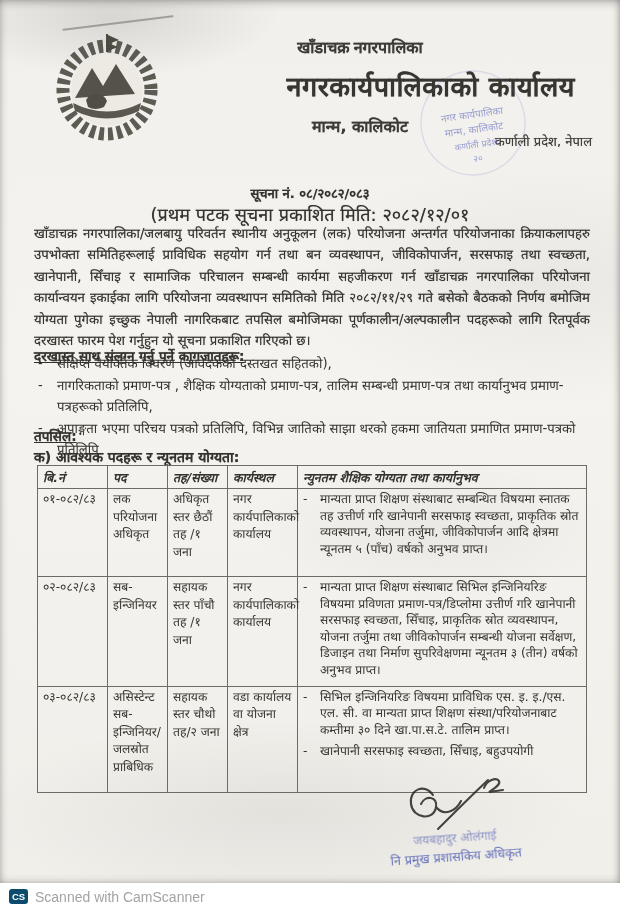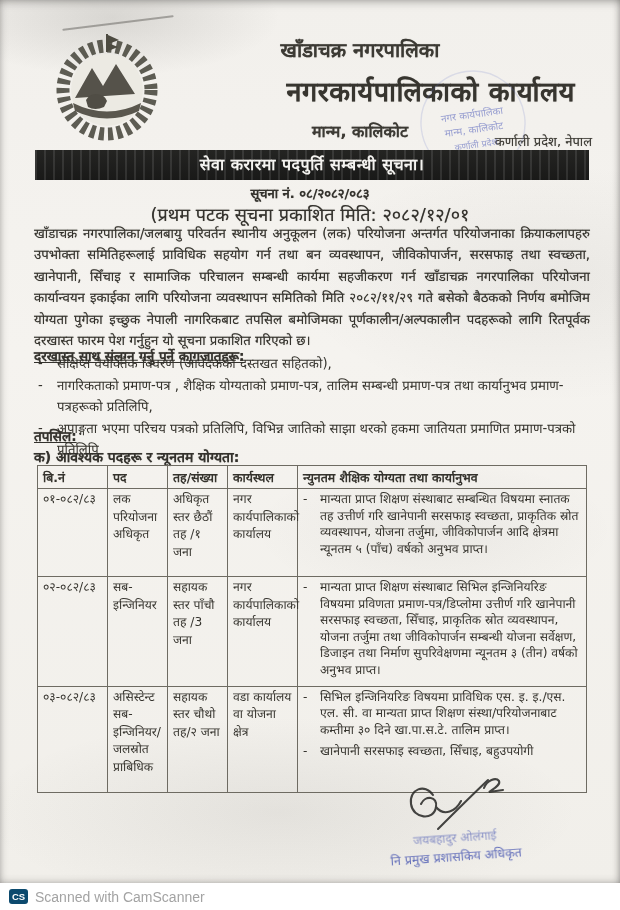--- a/index.html
+++ b/index.html
@@ -18,21 +18,21 @@
       radial-gradient(ellipse 300px 120px at 70% 60%, rgba(60,58,54,.05), transparent 60%),
       linear-gradient(180deg,#f2f0ec 0%,#f5f3ef 40%,#f1efea 100%);
     box-shadow:inset 0 6px 8px -4px rgba(50,48,45,.35), inset -6px 0 9px -6px rgba(50,48,45,.4), inset 6px 0 9px -6px rgba(50,48,45,.25), inset 0 -5px 8px -5px rgba(50,48,45,.3);
   }
   .crease-line{position:absolute;left:62px;top:22px;width:112px;height:2px;background:rgba(85,82,77,.45);transform:rotate(-7deg);border-radius:2px;}
   .fuzz{text-shadow:0 0 .7px rgba(60,58,52,.55);}
 
   .logo{position:absolute;left:50px;top:30px;width:114px;height:114px;}
 
   .head-center{position:absolute;left:145px;top:36px;width:430px;text-align:center;}
-  .org-top{font-size:20px;font-weight:600;color:#3c3a34;}
+  .org-top{font-size:16px;font-weight:600;color:#3c3a34;font-family:Liberation Serif, serif;}
   .org-main{font-size:27px;font-weight:700;margin-top:9px;color:#37352f;letter-spacing:.5px;text-align:right;}
   .org-loc{font-size:16px;font-weight:600;margin-top:11px;color:#3c3a34;}
   .org-region{position:absolute;right:28px;top:132px;font-size:13px;color:#3e3c36;}
 
   .hdr-stamp{position:absolute;left:412px;top:62px;width:122px;height:122px;opacity:.55;transform:rotate(-8deg);pointer-events:none;}
 
   .banner{
     position:absolute;left:35px;top:150px;width:554px;height:30px;
     background:
       repeating-linear-gradient(90deg, rgba(255,255,255,.10) 0 2px, rgba(0,0,0,0) 2px 9px),
@@ -57,21 +57,21 @@
     position:absolute;left:37px;top:465px;width:549px;
     border-collapse:collapse;table-layout:fixed;
     font-size:12.2px;color:#35332d;
   }
   table.posts th, table.posts td{
     border:1px solid #6e6b62;vertical-align:top;text-align:left;
     padding:2px 4px 2px 5px;font-weight:400;
   }
   table.posts th{font-weight:700;font-size:12.4px;padding-top:3px;}
   col.c1{width:70px;} col.c2{width:60px;} col.c3{width:60px;} col.c4{width:70px;} col.c5{width:289px;}
-  tr.hrow{height:22px;} tr.r1{height:88px;} tr.r2{height:102px;} tr.r3{height:106px;}
+  tr.hrow{height:22px;font-style:italic;} tr.r1{height:88px;} tr.r2{height:102px;} tr.r3{height:106px;}
   td.small{line-height:17.5px;}
   .qcell{padding-right:6px;}
   .qitem{display:flex;gap:8px;line-height:16.6px;margin-bottom:5px;}
   .qitem .dash{width:9px;flex:0 0 auto;}
 
   .signature{position:absolute;left:398px;top:775px;width:118px;height:58px;}
   .sig-stamp{
     position:absolute;left:348px;top:829px;width:215px;text-align:center;
     transform:rotate(-4deg);color:#3c4cae;
     filter:blur(.35px);
@@ -116,21 +116,20 @@
   <div class="org-region fuzz">कर्णाली प्रदेश, नेपाल</div>
 
   <svg class="hdr-stamp" viewBox="0 0 122 122">
     <circle cx="61" cy="61" r="52" fill="none" stroke="#5b6ac4" stroke-width="1.4" opacity="0.3"></circle>
     <text x="61" y="56" text-anchor="middle" font-size="10" fill="#4a58b8">नगर कार्यपालिका</text>
     <text x="61" y="71" text-anchor="middle" font-size="10" fill="#4a58b8">मान्म, कालिकोट</text>
     <text x="61" y="86" text-anchor="middle" font-size="9" fill="#4a58b8">कर्णाली प्रदेश</text>
     <text x="61" y="100" text-anchor="middle" font-size="9" fill="#4a58b8">२०</text>
   </svg>
 
-  <div class="banner fuzz">सेवा करारमा पदपुर्ति सम्बन्धी सूचना।</div>
 
   <div class="notice-no fuzz">सूचना नं. ०८/२०८२/०८३</div>
   <div class="published fuzz">(प्रथम पटक सूचना प्रकाशित मिति: २०८२/१२/०१</div>
 
   <div class="body-par fuzz">खाँडाचक्र नगरपालिका/जलबायु परिवर्तन स्थानीय अनुकूलन (लक) परियोजना अन्तर्गत परियोजनाका क्रियाकलापहरु उपभोक्ता समितिहरूलाई प्राविधिक सहयोग गर्न तथा बन व्यवस्थापन, जीविकोपार्जन, सरसफाइ तथा स्वच्छता, खानेपानी, सिँचाइ र सामाजिक परिचालन सम्बन्धी कार्यमा सहजीकरण गर्न खाँडाचक्र नगरपालिका परियोजना कार्यान्वयन इकाईका लागि परियोजना व्यवस्थापन समितिको मिति २०८२/११/२९ गते बसेको बैठकको निर्णय बमोजिम योग्यता पुगेका इच्छुक नेपाली नागरिकबाट तपसिल बमोजिमका पूर्णकालीन/अल्पकालीन पदहरूको लागि रितपूर्वक दरखास्त फारम पेश गर्नुहुन यो सूचना प्रकाशित गरिएको छ।</div>
 
   <div class="docs-head fuzz">दरखास्त साथ संलग्न गर्नु पर्ने कागजातहरू:</div>
 
   <div class="doc-list">
     <div class="doc-item">
@@ -174,21 +173,21 @@
       <td class="qcell">
         <div class="qitem">
           <span class="dash">-</span>
           <span>मान्यता प्राप्त शिक्षण संस्थाबाट सम्बन्धित विषयमा स्नातक तह उत्तीर्ण गरि खानेपानी सरसफाइ स्वच्छता, प्राकृतिक स्रोत व्यवस्थापन, योजना तर्जुमा, जीविकोपार्जन आदि क्षेत्रमा न्यूनतम ५ (पाँच) वर्षको अनुभव प्राप्त।</span>
         </div>
       </td>
     </tr>
     <tr class="r2">
       <td class="small">०२-०८२/८३</td>
       <td class="small">सब-इन्जिनियर</td>
-      <td class="small">सहायक स्तर पाँचौ तह /3 जना</td>
+      <td class="small">सहायक स्तर पाँचौ तह /१ जना</td>
       <td class="small">नगर कार्यपालिकाको कार्यालय</td>
       <td class="qcell">
         <div class="qitem">
           <span class="dash">-</span>
           <span>मान्यता प्राप्त शिक्षण संस्थाबाट सिभिल इन्जिनियरिङ विषयमा प्रविणता प्रमाण-पत्र/डिप्लोमा उत्तीर्ण गरि खानेपानी सरसफाइ स्वच्छता, सिँचाइ, प्राकृतिक स्रोत व्यवस्थापन, योजना तर्जुमा तथा जीविकोपार्जन सम्बन्धी योजना सर्वेक्षण, डिजाइन तथा निर्माण सुपरिवेक्षणमा न्यूनतम ३ (तीन) वर्षको अनुभव प्राप्त।</span>
         </div>
       </td>
     </tr>
     <tr class="r3">
       <td class="small">०३-०८२/८३</td>

